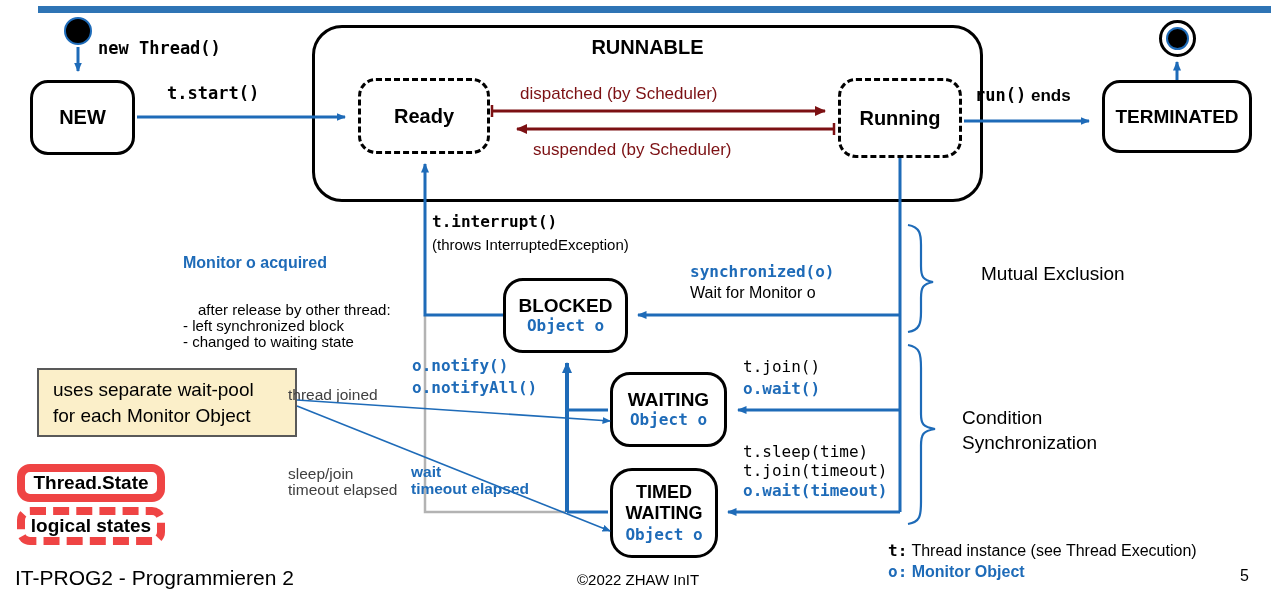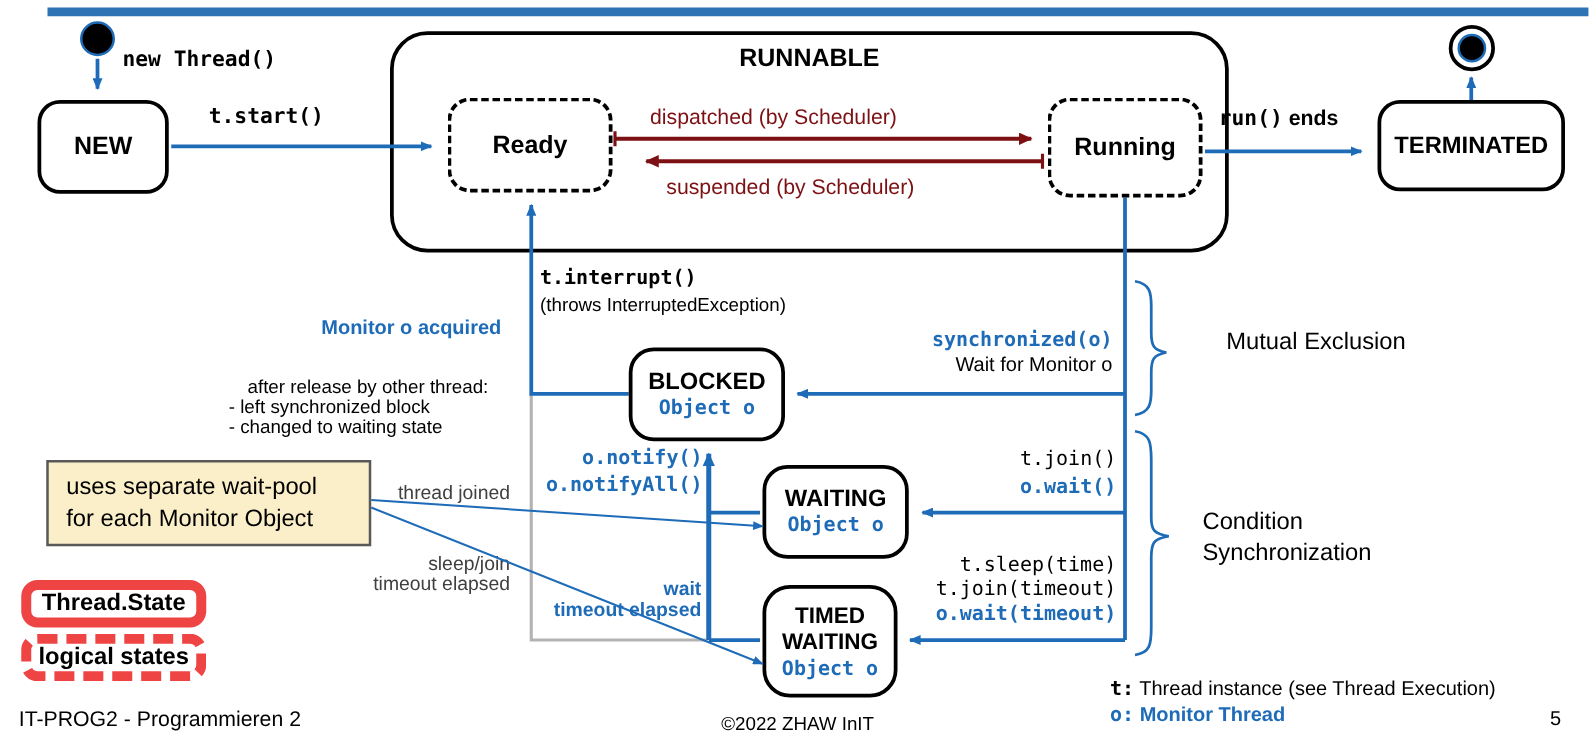--- a/index.html
+++ b/index.html
@@ -4,21 +4,21 @@
 <style>
   html,body{margin:0;padding:0;background:#fff;}
   #slide{position:relative;width:1271px;height:589px;background:#fff;overflow:hidden;
          font-family:"Liberation Sans",sans-serif;color:#000;}
   .abs{position:absolute;}
   .mono{font-family:"DejaVu Sans Mono",monospace;text-align:right;}
   .b{font-weight:bold;}
   .blue{color:#1E6BB8;}
   .red{color:#7C1013;}
   .gray{color:#404040;}
-  .ralign{text-align:right;}
+  .ralign{text-align:left;}
   .center{text-align:center;}
 
   svg.layer{position:absolute;left:0;top:0;width:1271px;height:589px;pointer-events:none;}
   #lines{z-index:2;}
   #pointers{z-index:5;}
 
   .topbar{left:38px;top:6px;width:1233px;height:7px;background:#2E74B5;z-index:1;}
 
   .statebox{box-sizing:border-box;background:#fff;border:3px solid #000;border-radius:18px;
             display:flex;flex-direction:column;align-items:center;justify-content:center;
@@ -146,21 +146,21 @@
   <div class="lbl mono b blue ralign" style="left:412px;top:378px;width:150px;font-size:16px;">o.notifyAll()</div>
   <div class="lbl gray ralign" style="left:288px;top:386px;width:120px;font-size:15.5px;">thread joined</div>
 
   <div class="lbl mono ralign" style="left:743px;top:357px;width:150px;font-size:16px;">t.join()</div>
   <div class="lbl mono b blue ralign" style="left:743px;top:379px;width:150px;font-size:16px;">o.wait()</div>
 
   <div class="lbl mono ralign" style="left:743px;top:442px;width:150px;font-size:16px;">t.sleep(time)</div>
   <div class="lbl mono ralign" style="left:743px;top:461px;width:150px;font-size:16px;">t.join(timeout)</div>
   <div class="lbl mono b blue ralign" style="left:743px;top:481px;width:150px;font-size:16px;">o.wait(timeout)</div>
 
-  <div class="lbl gray ralign" style="left:288px;top:444px;width:120px;font-size:15.5px;line-height:1.02;">
+  <div class="lbl gray ralign" style="left:288px;top:466px;width:120px;font-size:15.5px;line-height:1.02;">
     <div>sleep/join</div>
     <div>timeout elapsed</div>
   </div>
   <div class="lbl blue b ralign" style="left:411px;top:464px;width:150px;font-size:15.5px;line-height:1.08;">
     <div>wait</div>
     <div>timeout elapsed</div>
   </div>
 
   <div class="lbl" style="left:958px;top:263px;font-size:19px;margin-left:23px;">Mutual Exclusion</div>
   <div class="lbl" style="left:962px;top:406px;font-size:19px;line-height:1.3;">
@@ -179,24 +179,24 @@
   <div class="abs legendbox" style="left:17px;top:507px;width:148px;height:38px;border-style:dashed;">
     <span>logical states</span>
   </div>
 
   <div class="lbl" style="left:888px;top:541px;font-size:16px;">
     <span class="mono b">t:</span>
     <span>Thread instance (see Thread Execution)</span>
   </div>
   <div class="lbl blue b" style="left:888px;top:562px;font-size:16px;">
     <span class="mono">o:</span>
-    <span>Monitor Thread</span>
-  </div>
-
-  <div class="lbl" style="left:15px;top:566px;font-size:17px;">IT-PROG2 - Programmieren 2</div>
+    <span>Monitor Object</span>
+  </div>
+
+  <div class="lbl" style="left:15px;top:566px;font-size:21px;">IT-PROG2 - Programmieren 2</div>
   <div class="lbl" style="left:577px;top:571px;font-size:15px;">©2022 ZHAW InIT</div>
   <div class="lbl" style="left:1240px;top:567px;font-size:16px;">5</div>
 
   <svg id="pointers" class="layer">
     <path d="M297 400 L610 421" stroke="#1E6BB8" stroke-width="1.6" fill="none" marker-end="url(#aP)"></path>
     <path d="M297 406 L610 531" stroke="#1E6BB8" stroke-width="1.6" fill="none" marker-end="url(#aP)"></path>
   </svg>
 
 </div>
 

